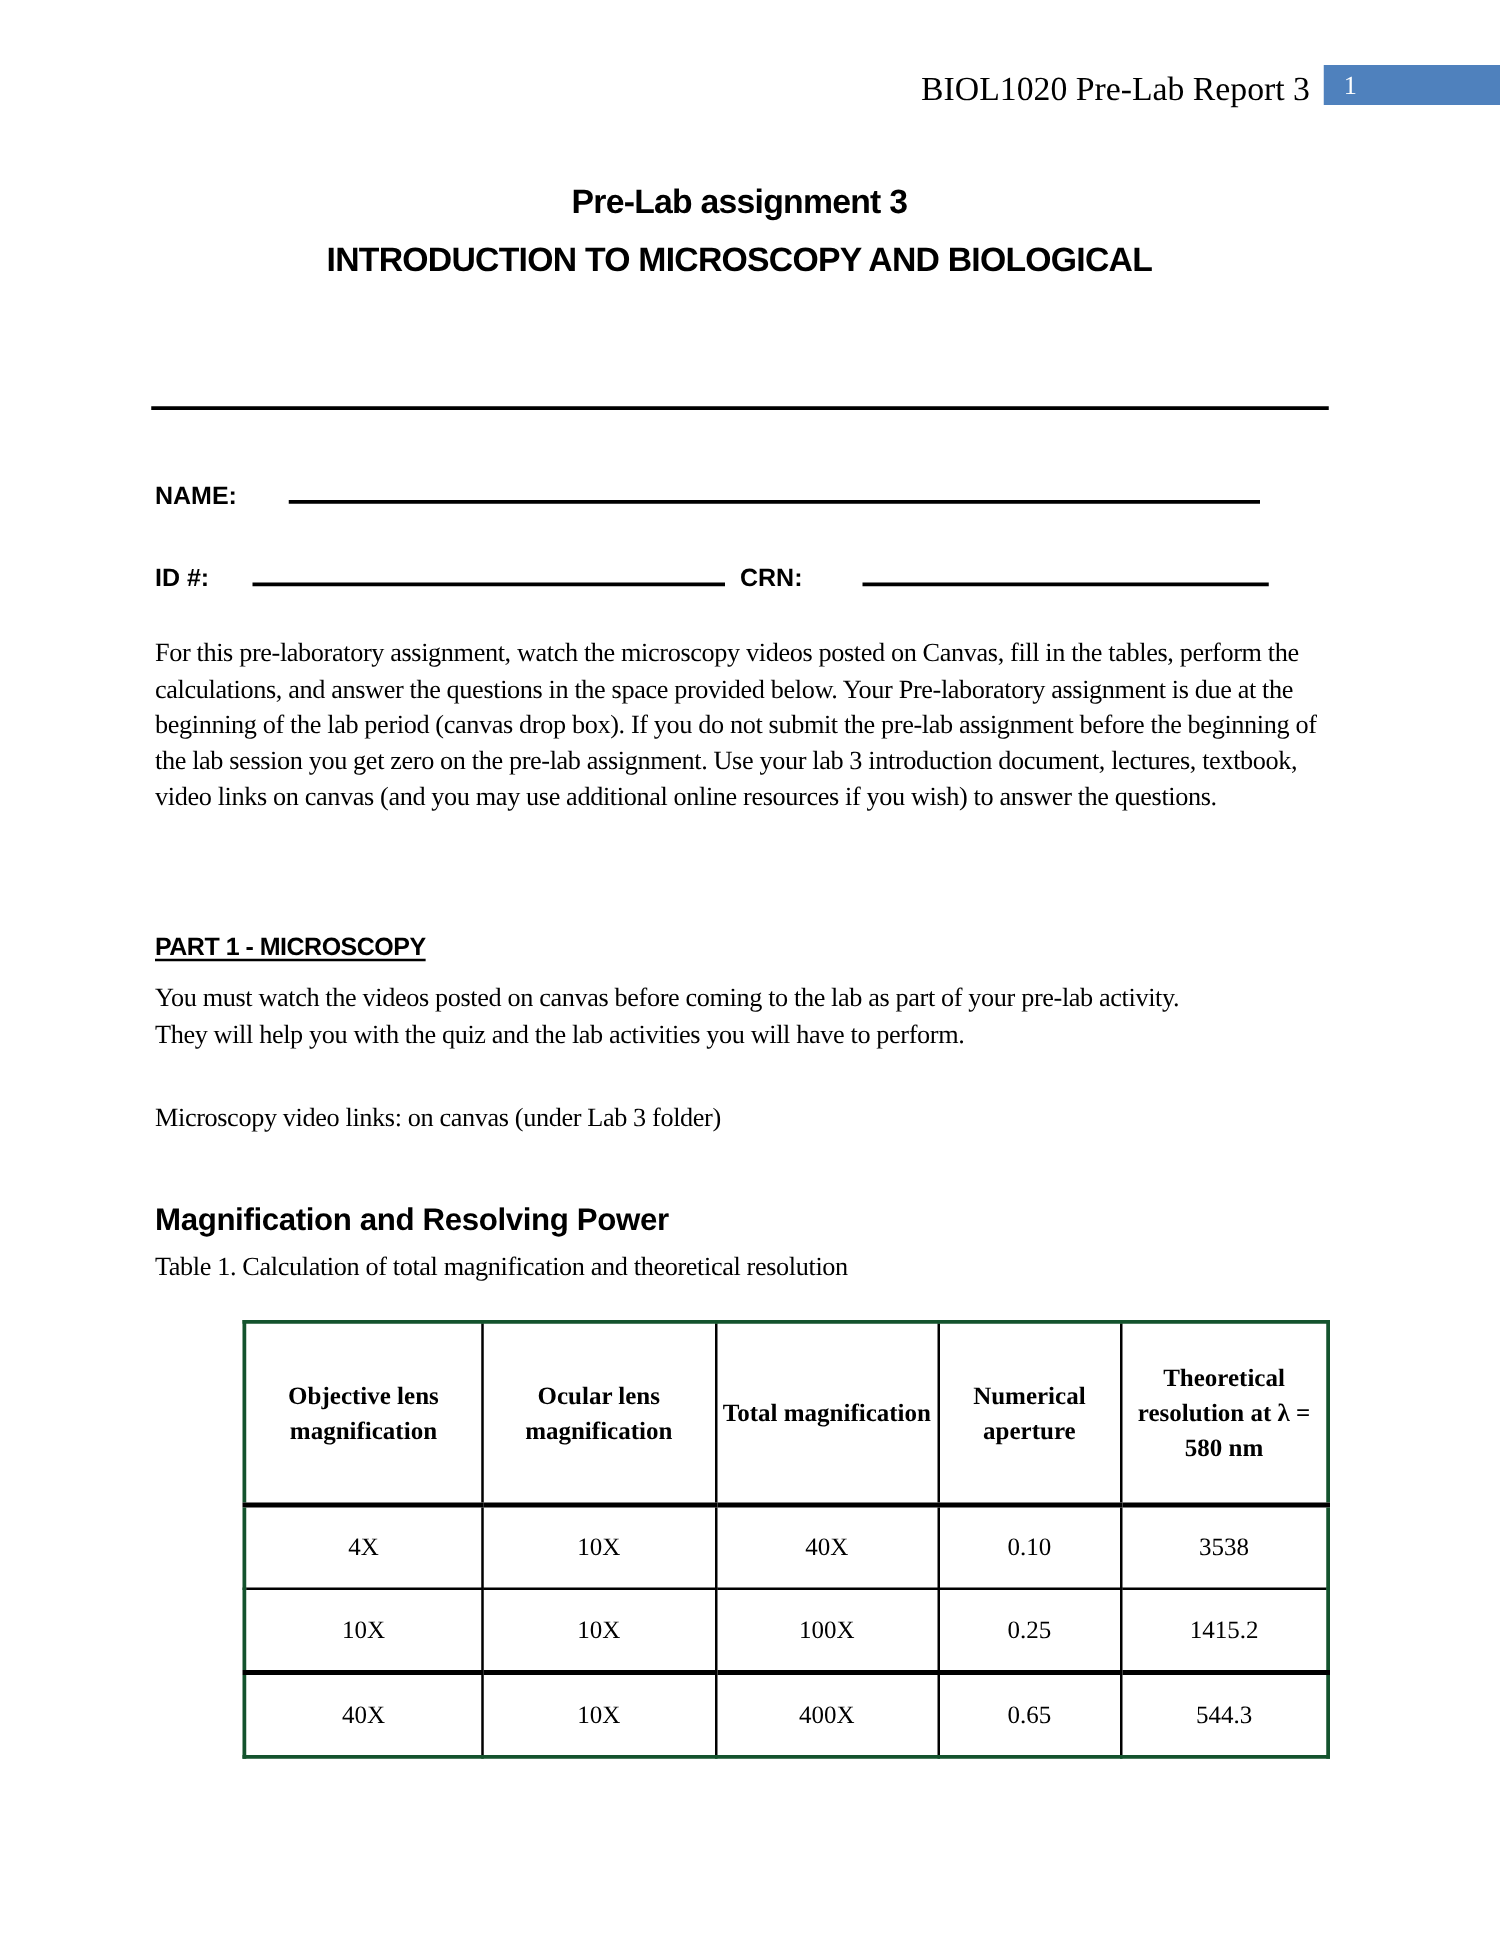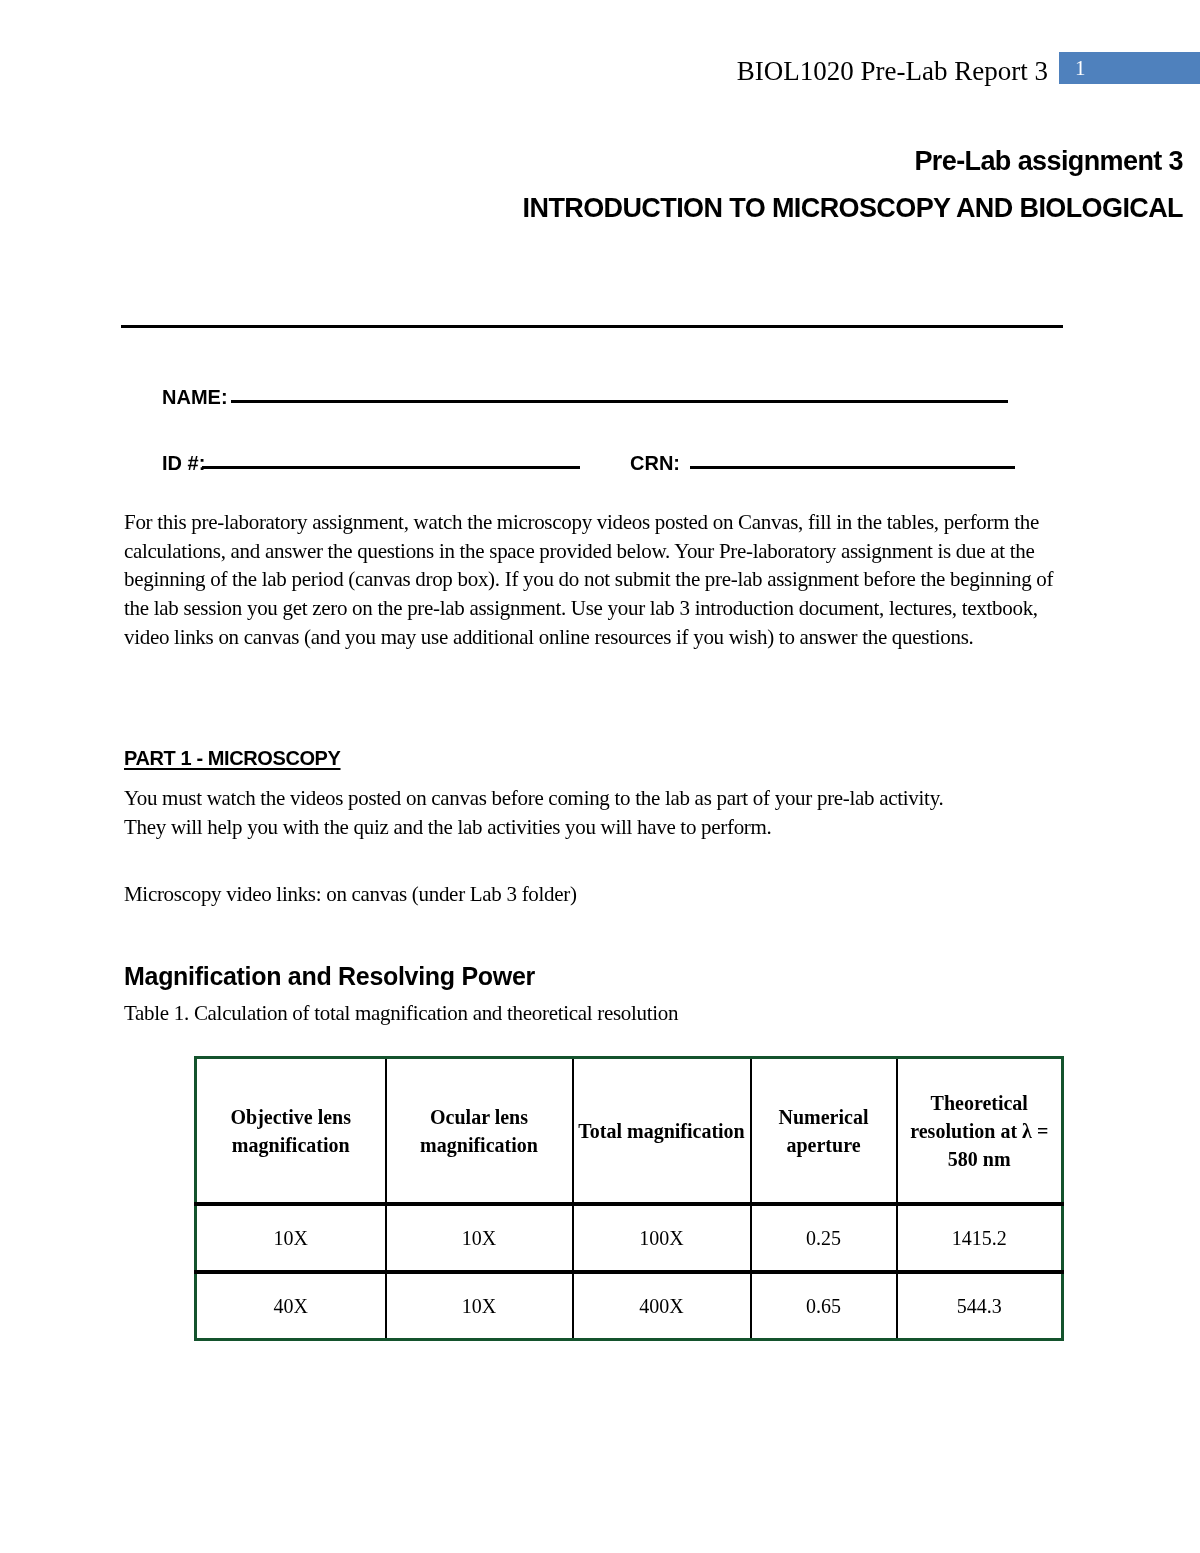--- a/index.html
+++ b/index.html
@@ -41,21 +41,21 @@
       font-size: 21px;
       line-height: 32px;
       padding-left: 16px;
       box-sizing: border-box;
     }
     .title-block {
       position: absolute;
       top: 138px;
       left: 0;
       width: 1183px;
-      text-align: right;
+      text-align: center;
       font-family: "Liberation Sans", sans-serif;
       font-weight: bold;
     }
     .title-line {
       font-size: 27px;
       line-height: 47px;
       letter-spacing: -0.6px;
     }
     .title-rule {
       position: absolute;
@@ -67,21 +67,20 @@
     }
     .field-row {
       position: absolute;
       font-family: "Liberation Sans", sans-serif;
       font-weight: bold;
       font-size: 20px;
     }
     .field-label {
       position: absolute;
       white-space: nowrap;
-      margin-left: 38px;
     }
     .field-line {
       position: absolute;
       height: 0;
       border-top: 3px solid #000;
     }
     .body-text {
       position: absolute;
       font-family: "Liberation Serif", serif;
       font-size: 21px;
@@ -212,20 +211,27 @@
     <tr>
       <th>Objective lens magnification</th>
       <th>Ocular lens magnification</th>
       <th>Total magnification</th>
       <th>Numerical aperture</th>
       <th>Theoretical resolution at λ =  580 nm</th>
     </tr>
   </thead>
   <tbody>
     <tr>
+      <td>4X</td>
+      <td>10X</td>
+      <td>40X</td>
+      <td>0.10</td>
+      <td>3538</td>
+    </tr>
+    <tr>
       <td>10X</td>
       <td>10X</td>
       <td>100X</td>
       <td>0.25</td>
       <td>1415.2</td>
     </tr>
     <tr class="thick-top">
       <td>40X</td>
       <td>10X</td>
       <td>400X</td>

